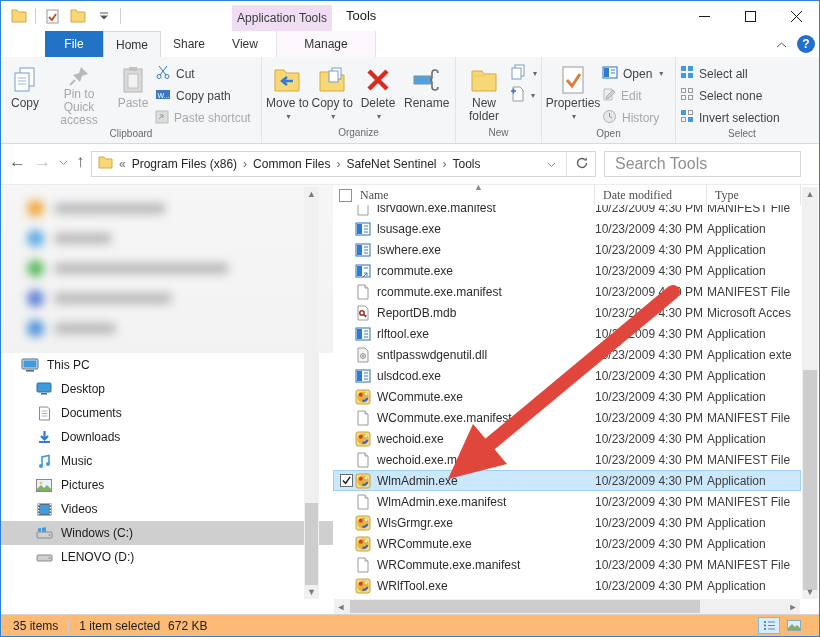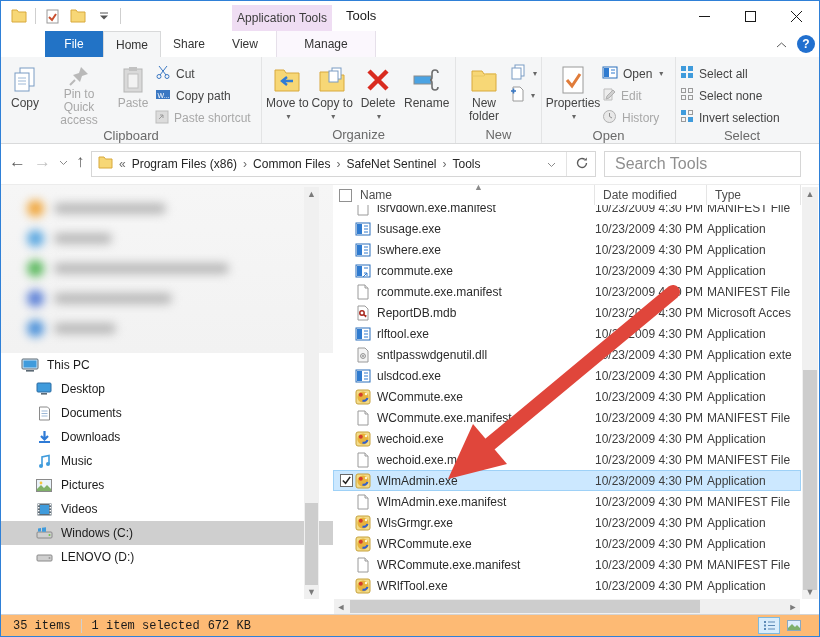--- a/index.html
+++ b/index.html
@@ -27,21 +27,21 @@
   .tab-view{left:172px;width:56px;}
   .tab-manage{left:231px;width:100px;background:#fbf7fd;border-left:1px solid #e6e0ea;border-right:1px solid #e6e0ea;}
   .tabrow-right{position:absolute;right:4px;top:0;height:26px;display:flex;align-items:center;gap:10px;}
   .helpbtn{width:18px;height:18px;border-radius:50%;background:#2170cf;color:#fff;display:flex;
     align-items:center;justify-content:center;font-size:12px;font-weight:bold;}
 
   
   .ribbon{position:relative;height:87px;background:#f5f6f7;border-bottom:1px solid #d9dadb;display:flex;}
   .rgroup{display:flex;flex-direction:column;border-right:1px solid #e3e4e5;padding-top:2px;}
   .rbody{flex:1;display:flex;align-items:flex-start;padding:2px 4px 0 4px;gap:2px;}
-  .rlabel{height:16px;text-align:center;color:#6a6a6a;font-size:13px;}
+  .rlabel{height:16px;text-align:center;color:#6a6a6a;font-size:10px;}
   .bigbtn{height:66px;display:flex;flex-direction:column;align-items:center;justify-content:flex-start;
     padding-top:2px;color:#444;text-align:center;line-height:13px;}
   .bigbtn .bicon{height:34px;display:flex;align-items:center;justify-content:center;}
   .bigbtn.disabled{color:#a8a8a8;}
   .smallcol{display:flex;flex-direction:column;gap:1px;padding-top:2px;}
   .smallbtn{display:flex;align-items:center;gap:5px;height:21px;color:#444;white-space:nowrap;}
   .smallbtn.disabled{color:#a8a8a8;}
   .caret{font-size:8px;color:#666;margin-left:2px;}
   .blabel{display:inline;}
 
@@ -73,21 +73,21 @@
   .blurrow{display:flex;align-items:center;height:30px;padding-left:26px;gap:10px;filter:blur(5px);}
   .blurdot{width:17px;height:17px;border-radius:50%;}
   .blurbar{height:11px;border-radius:5px;background:#b9b9b9;}
   .row-thispc{padding-left:20px;}
   .sidechild{padding-left:34px;}
   .sidechild.selected{background:#cfcfcf;}
 
   
   .listpane{position:absolute;left:332px;top:0;right:18px;bottom:15px;overflow:hidden;}
   .lheader{position:relative;z-index:5;background:#fff;display:grid;
-    grid-template-columns:16px 240px 112px 1fr;height:20px;align-items:center;padding-left:5px;color:#4d4d4d;}
+    grid-template-columns:16px 240px 112px 1fr;height:20px;align-items:center;padding-left:5px;color:#4d4d4d;font-family:Liberation Serif, serif;}
   .lheader .hname{padding-left:6px;position:relative;height:100%;display:flex;align-items:center;}
   .sortcaret{position:absolute;left:50%;top:-3px;color:#8a8a8a;font-size:9px;}
   .hdate,.htype{border-left:1px solid #e5e5e5;padding-left:8px;height:100%;display:flex;align-items:center;}
   .htype{border-right:1px solid #e5e5e5;}
   .hcb{width:13px;height:13px;border:1px solid #919191;background:#fff;margin-left:1px;}
   .rows{position:relative;z-index:1;}
   .frow{display:grid;grid-template-columns:16px 22px 218px 112px 1fr;height:21px;align-items:center;
     padding-left:5px;border:1px solid transparent;}
   .frow.partial{margin-top:-8px;}
   .frow.selected{background:#cce8ff;border-color:#9ed1f7;}
@@ -108,21 +108,21 @@
   .vscroll-side .thumb{position:absolute;left:1px;right:1px;top:316px;height:82px;background:#cdcdcd;}
   .sb-top{position:absolute;top:0;left:0;right:0;height:14px;}
   .sb-bot{position:absolute;bottom:0;left:0;right:0;height:14px;}
   .hscroll{left:333px;right:19px;bottom:0;height:15px;}
   .hscroll .thumb{position:absolute;top:1px;bottom:1px;left:16px;width:350px;background:#cdcdcd;}
   .sb-left{position:absolute;left:0;top:0;bottom:0;width:14px;}
   .sb-right{position:absolute;right:0;top:0;bottom:0;width:14px;}
 
   
   .statusbar{position:absolute;left:0;right:0;bottom:0;height:22px;border-top:1px solid #d4d4d4;
-    display:flex;align-items:center;padding-left:12px;color:#1b1b1b;font-family:Liberation Mono, monospace;}
+    display:flex;align-items:center;padding-left:12px;color:#1b1b1b;}
   .st-sep{width:1px;height:14px;background:#cfcfcf;margin:0 10px;}
   .viewbtns{position:absolute;right:14px;top:2px;display:flex;gap:3px;}
   .viewbtn{width:22px;height:17px;display:flex;align-items:center;justify-content:center;}
   .viewbtn.active{background:#d8ecfb;border:1px solid #7fbadf;}
 
   
   .arrowsvg{position:absolute;left:0;top:0;z-index:50;pointer-events:none;}
 </style>
 </head>
 <body>

